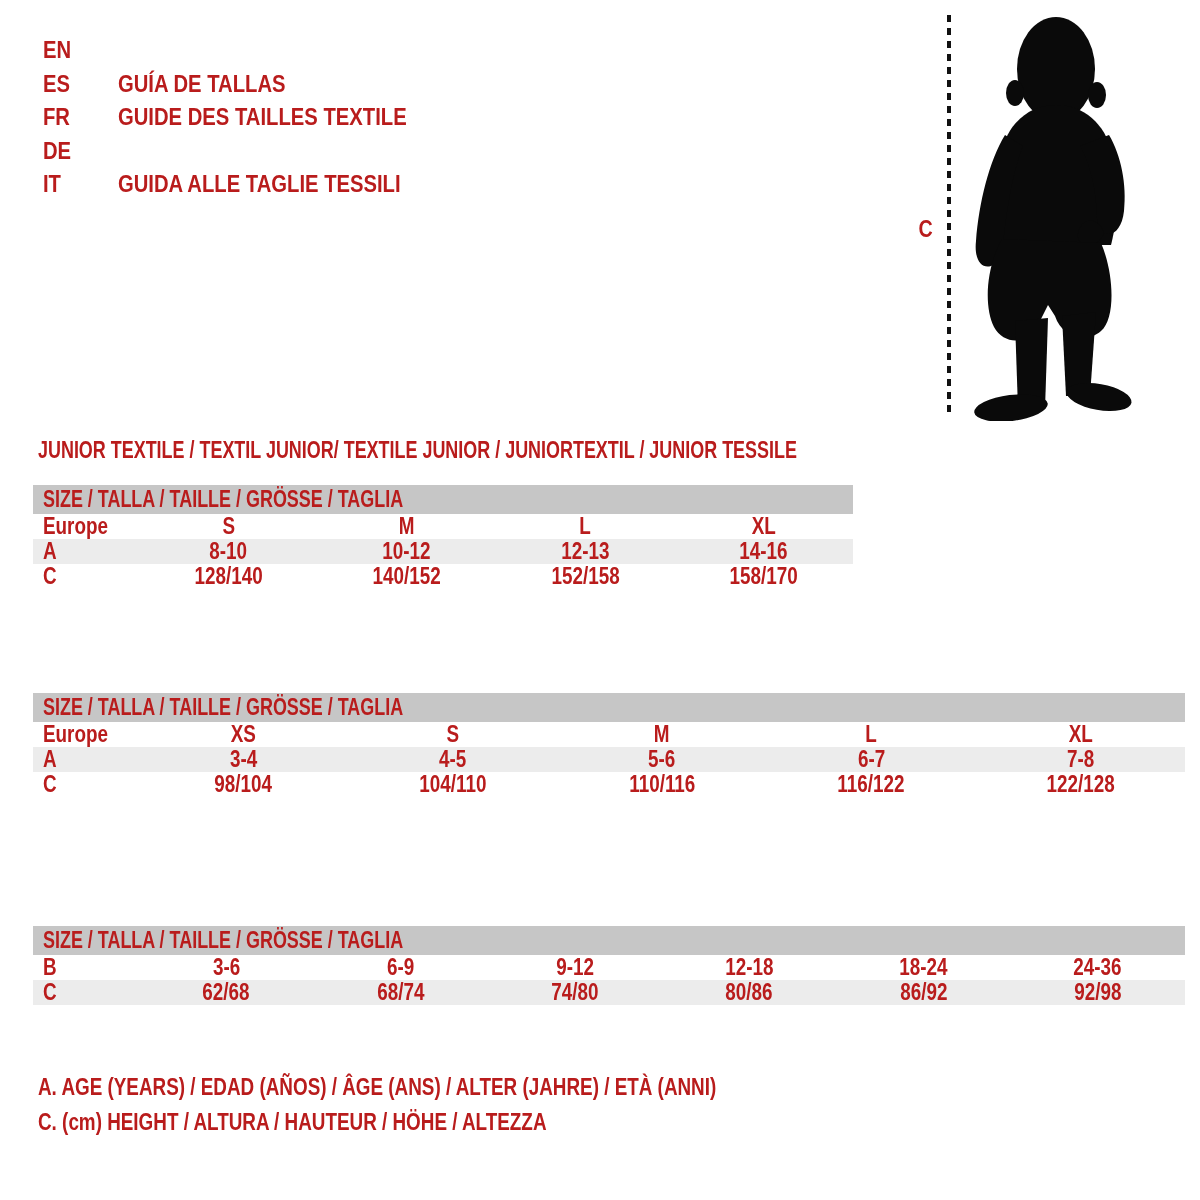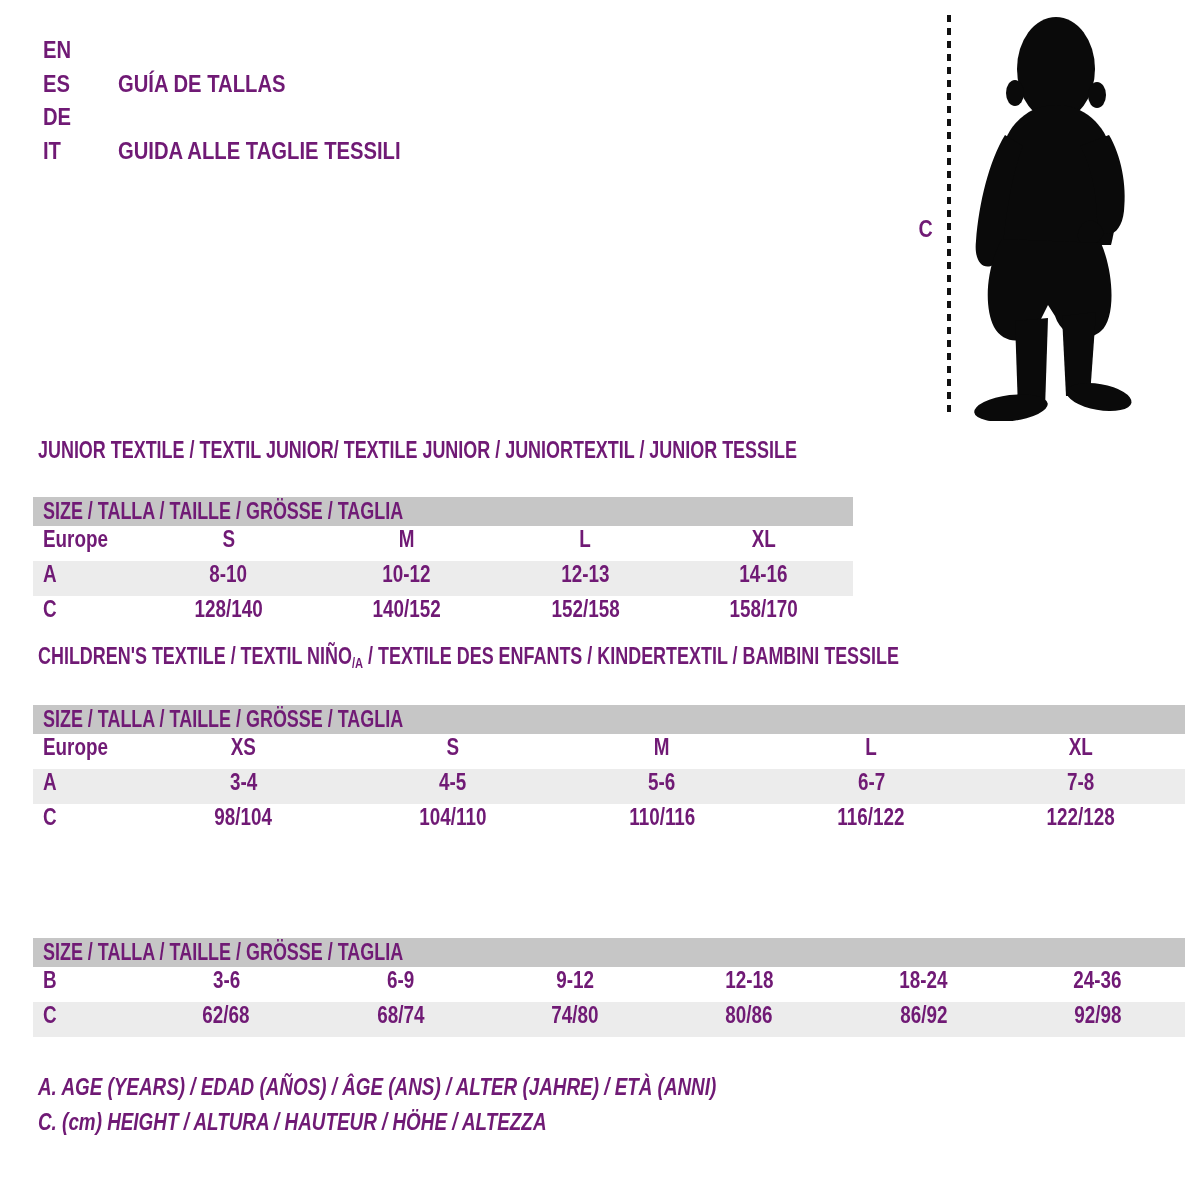--- a/index.html
+++ b/index.html
@@ -4,21 +4,21 @@
 <style>
   * { box-sizing: border-box; margin: 0; padding: 0; }
   html, body { background: #ffffff; }
   .page {
     position: relative;
     width: 1200px;
     height: 1200px;
     background: #ffffff;
     font-family: "Liberation Sans", sans-serif;
     font-weight: bold;
-    color: #701a75;
+    color: #b91c1c;
     overflow: hidden;
   }
   
   .cd  { display: inline-block; transform: scaleX(.82); transform-origin: 0 50%; white-space: nowrap; }
   .cdc { display: inline-block; transform: scaleX(.82); transform-origin: 50% 50%; white-space: nowrap; }
   .cdt { display: inline-block; transform: scaleX(.78); transform-origin: 0 50%; white-space: nowrap; }
   .cdl { display: inline-block; transform: scaleX(.88); transform-origin: 0 50%; white-space: nowrap; }
 
   
   .lang-block { position: absolute; left: 43px; top: 34px; }
@@ -40,43 +40,47 @@
   #babies-title { top: 852px; line-height: 36px; }
   .subscript { font-size: .62em; vertical-align: -0.28em; }
 
   
   .size-table { position: absolute; left: 33px; }
   #junior-table { top: 485px; width: 820px; }
   #children-table { top: 693px; width: 1152px; }
   #babies-table { top: 926px; width: 1152px; }
   .band {
     height: 29px; background: #c6c6c6;
-    display: flex; align-items: center; padding-left: 10px; font-size: 23px; margin-top: 12px;
+    display: flex; align-items: center; padding-left: 10px; font-size: 23px;
   }
-  .trow { height: 35px; display: flex; font-size: 23px; }
+  .trow { height: 25px; display: flex; align-items: center; font-size: 23px; }
   .trow.shade { background: #ececec; }
   .cell { flex: 1 1 0; text-align: center; }
   .cell.label { flex: 0 0 106px; text-align: left; padding-left: 10px; }
 
   
   .legend { position: absolute; left: 38px; top: 1070px; font-size: 23px; }
-  .legend-line { height: 35px; display: flex; align-items: center; font-style: italic; }
+  .legend-line { height: 35px; display: flex; align-items: center; }
 </style>
 </head>
 <body>
 
 <div class="page">
 
   <div class="lang-block">
     <div class="lang-row">
       <span class="lang-code"><span class="cdl">EN</span></span>
     </div>
     <div class="lang-row">
       <span class="lang-code"><span class="cdl">ES</span></span>
       <span class="lang-title"><span class="cdl">GUÍA DE TALLAS</span></span>
+    </div>
+    <div class="lang-row">
+      <span class="lang-code"><span class="cdl">FR</span></span>
+      <span class="lang-title"><span class="cdl">GUIDE DES TAILLES TEXTILE</span></span>
     </div>
     <div class="lang-row">
       <span class="lang-code"><span class="cdl">DE</span></span>
     </div>
     <div class="lang-row">
       <span class="lang-code"><span class="cdl">IT</span></span>
       <span class="lang-title"><span class="cdl">GUIDA ALLE TAGLIE TESSILI</span></span>
     </div>
   </div>
 
@@ -122,23 +126,20 @@
     </div>
     <div class="trow">
       <div class="cell label"><span class="cd">C</span></div>
       <div class="cell"><span class="cdc">128/140</span></div>
       <div class="cell"><span class="cdc">140/152</span></div>
       <div class="cell"><span class="cdc">152/158</span></div>
       <div class="cell"><span class="cdc">158/170</span></div>
     </div>
   </section>
 
-  <div class="sec-title" id="children-title">
-    <span class="cdt"><span>CHILDREN'S TEXTILE / TEXTIL NIÑO</span><span class="subscript">/A</span><span> / TEXTILE DES ENFANTS / KINDERTEXTIL / BAMBINI TESSILE</span></span>
-  </div>
   <section class="size-table" id="children-table">
     <div class="band">
       <span class="cdt">SIZE / TALLA / TAILLE / GRÖSSE / TAGLIA</span>
     </div>
     <div class="trow">
       <div class="cell label"><span class="cd">Europe</span></div>
       <div class="cell"><span class="cdc">XS</span></div>
       <div class="cell"><span class="cdc">S</span></div>
       <div class="cell"><span class="cdc">M</span></div>
       <div class="cell"><span class="cdc">L</span></div>

